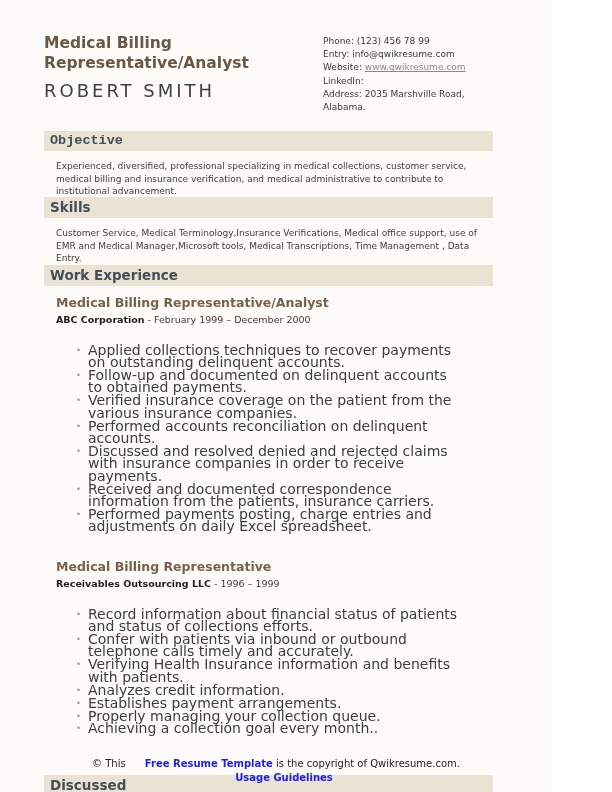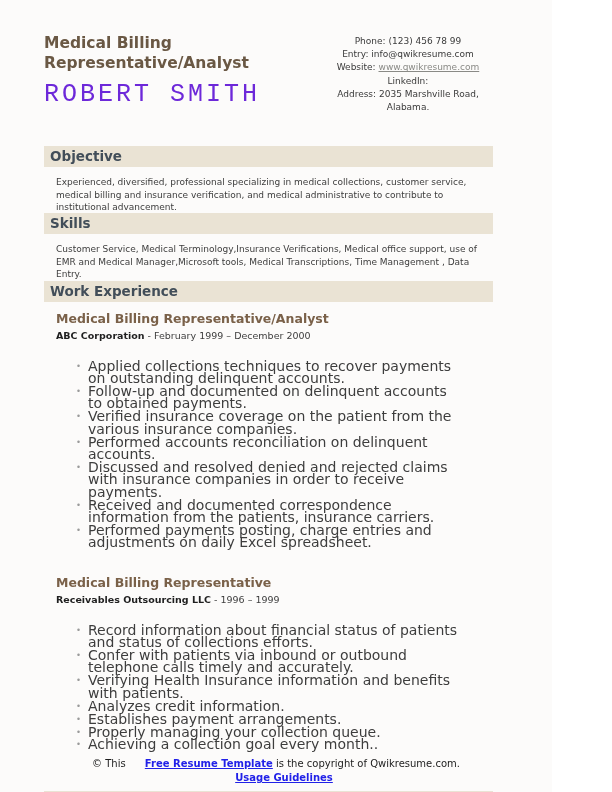--- a/index.html
+++ b/index.html
@@ -14,37 +14,37 @@
   }
   .content { padding:33px 59px 0 44px; }
 
   
   .header { display:flex; justify-content:space-between; }
   .doc-title {
     font-size:15.5px; font-weight:bold; color:#6a5844;
     line-height:1.3; width:238px;
   }
   .person-name {
-    font-size:25px; font-weight:400; letter-spacing:3px;
-    color:#6d28d9; margin-top:7px; white-space:nowrap;font-family:Liberation Mono, monospace;
+    font-size:18px; font-weight:400; letter-spacing:3px;
+    color:#404040; margin-top:7px; white-space:nowrap;
   }
   .contact {
     width:170px; font-size:9px; line-height:13.2px;
-    text-align:center; color:#3a3a3a; padding-top:2px;
+    text-align:left; color:#3a3a3a; padding-top:2px;
   }
   .site-link { color:#8a8a86; text-decoration:underline; cursor:pointer; }
 
   
   .bar {
     background:#eae3d4; color:#424e59;
     font-weight:bold; font-size:13.5px;
     padding:2px 6px 3px 6px;
     margin-bottom:9px;
   }
-  .bar.first { margin-top:32px; }
+  .bar.first { margin-top:17px;font-family:Liberation Mono, monospace; }
   .bar.education-bar { margin-top:40px; }
 
   .body-text {
     font-size:9px; line-height:12.4px;
     padding-left:12px; padding-right:6px; color:#3d3d3d;
   }
   .skills-text { padding-right:2px; }
 
   
   .job { margin-top:6px; }
@@ -63,21 +63,21 @@
     color:#9a9a9a; font-size:8.5px;
   }
 
   .edu-text { padding-left:18px; }
 
   
   .footer {
     position:absolute; left:86px; right:86px; bottom:7px;
     text-align:center; font-size:10px; line-height:14px; color:#1c1c1c;
   }
-  .footer a { color:#2121e8; font-weight:bold; text-decoration:underline; cursor:pointer;margin-left:16px; }
+  .footer a { color:#2121e8; font-weight:bold; cursor:pointer;margin-left:16px; }
 </style>
 </head>
 <body>
 
 <div class="page">
   <div class="content">
 
     <div class="header">
       <div class="header-left">
         <div class="doc-title">Medical Billing Representative/Analyst</div>

